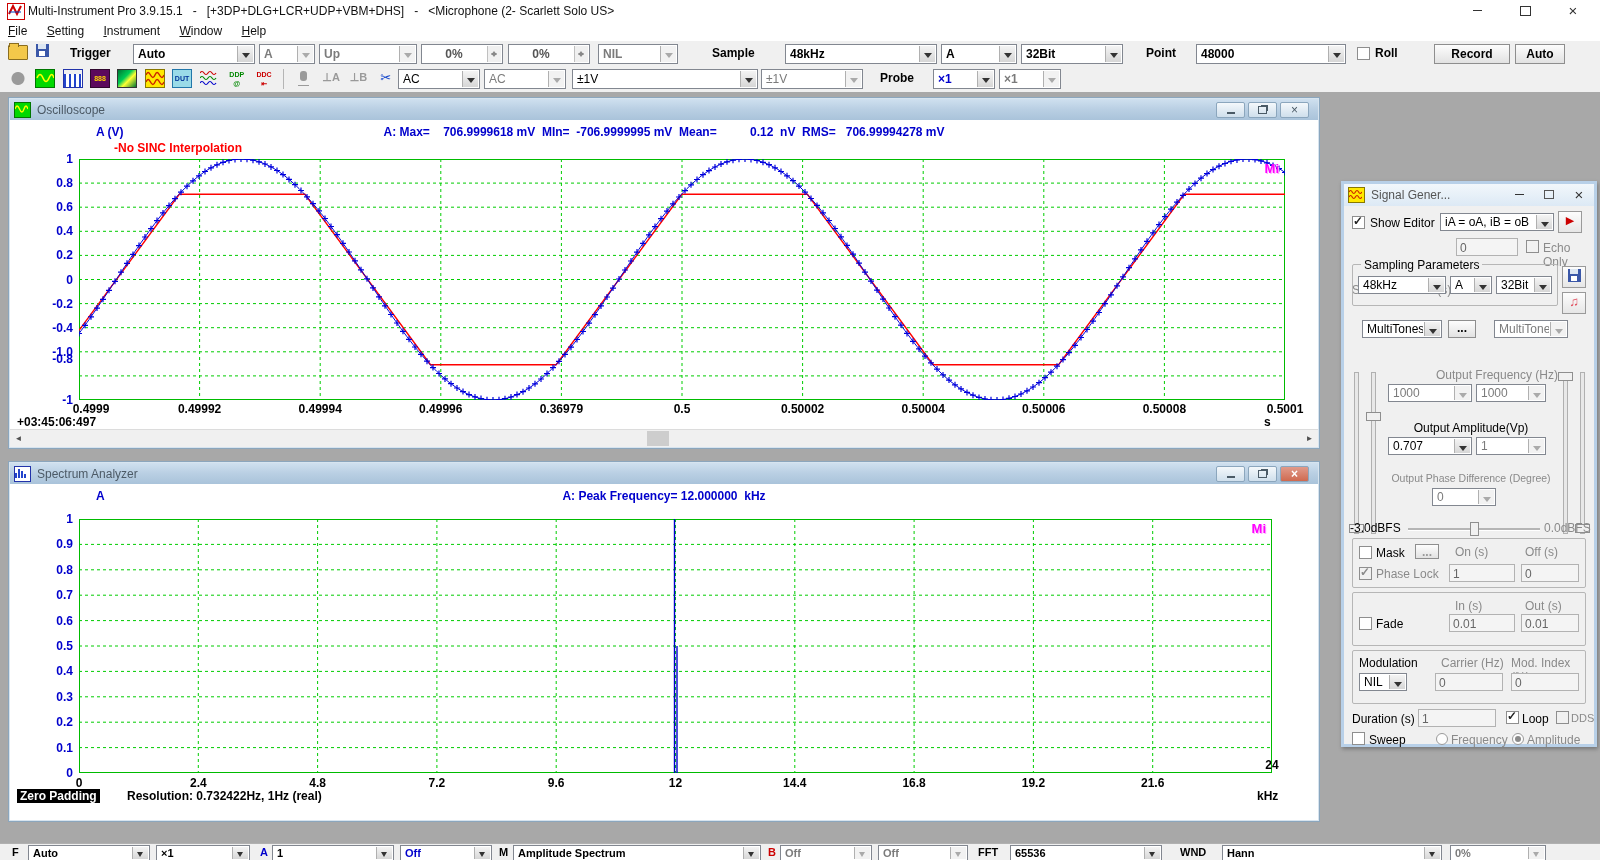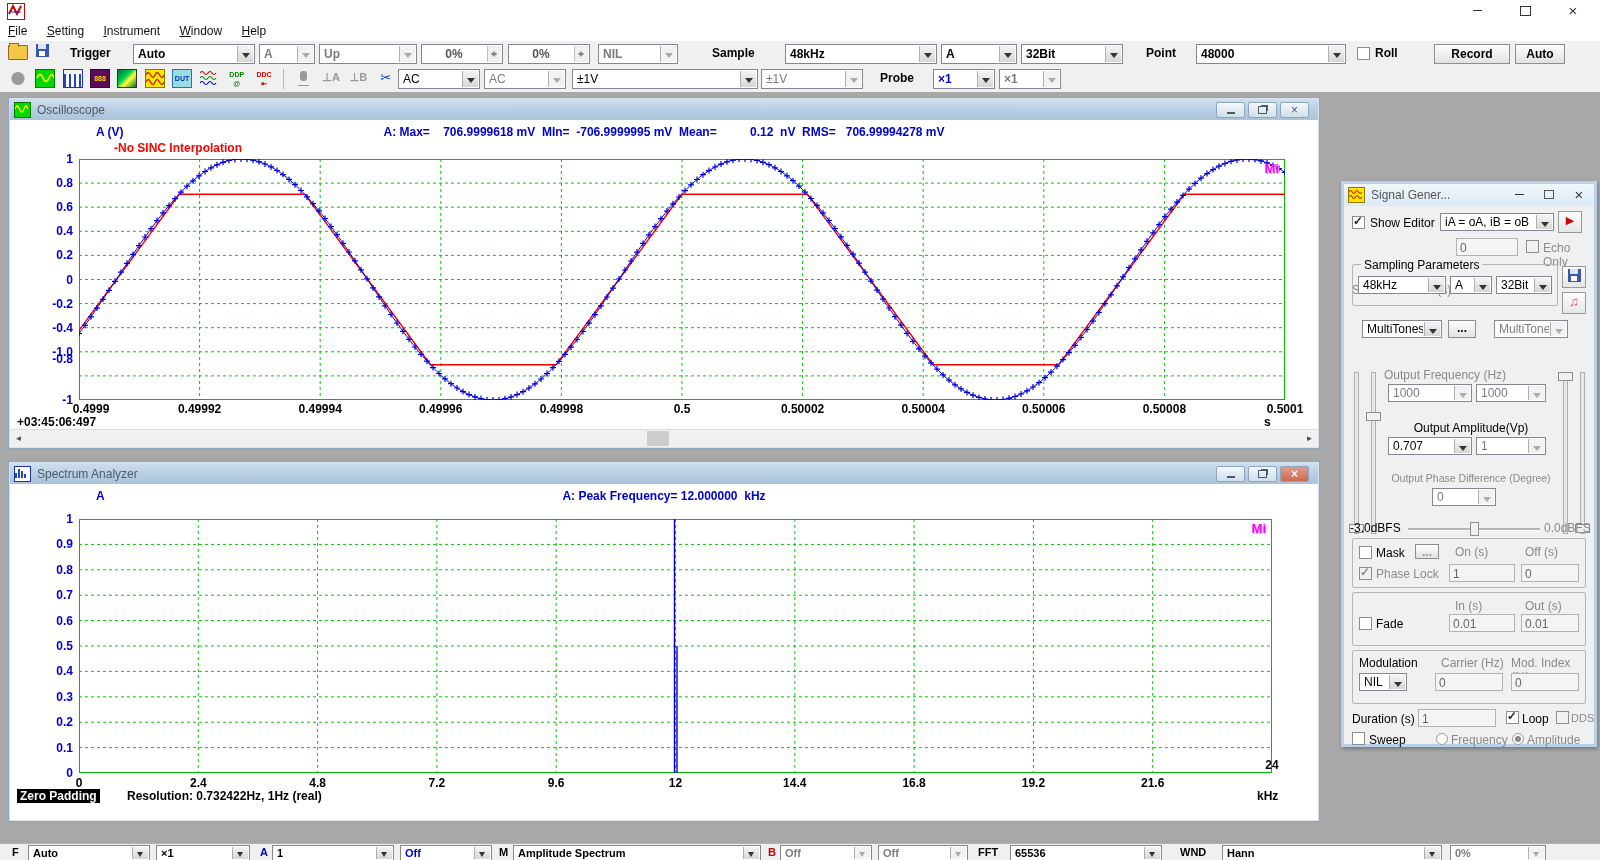--- a/index.html
+++ b/index.html
@@ -112,20 +112,21 @@
 
 <div id="root">
 
   <div id="titlebar">
     <div id="appicon">
       <svg width="14" height="13" viewBox="0 0 14 13">
           <polyline points="1,10 5,2 9,10 13,2" fill="none" stroke="#d00000" stroke-width="2"></polyline>
           <polyline points="1,8 13,8" fill="none" stroke="#0040c0" stroke-width="1"></polyline>
         </svg>
     </div>
+    <span class="title">Multi-Instrument Pro 3.9.15.1   -   [+3DP+DLG+LCR+UDP+VBM+DHS]   -   &lt;Microphone (2- Scarlett Solo US&gt;</span>
     <div class="winctl" style="right:100px;">
         <div class="gmin"></div>
       </div>
     <div class="winctl" style="right:52px;">
         <div class="gmax"></div>
       </div>
     <div class="winctl" style="right:4px;">
         <span class="gclose">×</span>
       </div>
   </div>
@@ -313,21 +314,21 @@
           <span class="ylab" style="left: 18px; top: 222.7px;">-0.4</span>
           <span class="ylab" style="left: 18px; top: 246.8px;">-1.0</span>
           <span class="ylab" style="left: 18px; top: 254px;">-0.8</span>
           <span class="ylab" style="left: 18px; top: 295px;">-1</span>
         </div>
       <div id="osc-xlabels">
           <span class="xlab" style="left: 47px; top: 304px;">0.4999</span>
           <span class="xlab" style="left: 155.6px; top: 304px;">0.49992</span>
           <span class="xlab" style="left: 276.2px; top: 304px;">0.49994</span>
           <span class="xlab" style="left: 396.8px; top: 304px;">0.49996</span>
-          <span class="xlab" style="left: 517.4px; top: 304px;">0.49998</span>
+          <span class="xlab" style="left: 517.4px; top: 304px;">0.36979</span>
           <span class="xlab" style="left: 638px; top: 304px;">0.5</span>
           <span class="xlab" style="left: 758.6px; top: 304px;">0.50002</span>
           <span class="xlab" style="left: 879.2px; top: 304px;">0.50004</span>
           <span class="xlab" style="left: 999.8px; top: 304px;">0.50006</span>
           <span class="xlab" style="left: 1120.4px; top: 304px;">0.50008</span>
           <span class="xlab" style="left: 1241px; top: 304px;">0.5001</span>
         </div>
       <span class="abs b" style="left:8px;top:317px;">+03:45:06:497</span>
       <span class="abs b" style="left:1255px;top:317px;">s</span>
       <div class="hscroll" style="left:1px;right:1px;top:331px;">
@@ -474,21 +475,21 @@
 
       <div class="vslider" style="left:10px;top:188px;height:160px;"></div>
       <div class="vthumb" style="left:5px;top:340px;"></div>
       <div class="vslider" style="left:27px;top:188px;height:160px;"></div>
       <div class="vthumb" style="left:22px;top:228px;"></div>
       <div class="vslider" style="left:219px;top:188px;height:160px;"></div>
       <div class="vthumb" style="left:214px;top:188px;"></div>
       <div class="vslider" style="left:236px;top:188px;height:160px;"></div>
       <div class="vthumb" style="left:231px;top:340px;"></div>
 
-      <div class="abs gray" style="left:40px;top:184px;width:174px;text-align:left;">Output Frequency (Hz)</div>
+      <div class="abs gray" style="left:40px;top:184px;width:174px;text-align:right;">Output Frequency (Hz)</div>
       <div class="combo gcombo dis" style="left:44px;top:200px;width:84px;">
           <span class="val">1000</span>
           <span class="arrow"></span>
         </div>
       <div class="combo gcombo dis" style="left:132px;top:200px;width:70px;">
           <span class="val">1000</span>
           <span class="arrow"></span>
         </div>
       <div class="abs" style="left:40px;top:237px;width:174px;text-align:center;">Output Amplitude(Vp)</div>
       <div class="combo gcombo" style="left:44px;top:253px;width:84px;">

